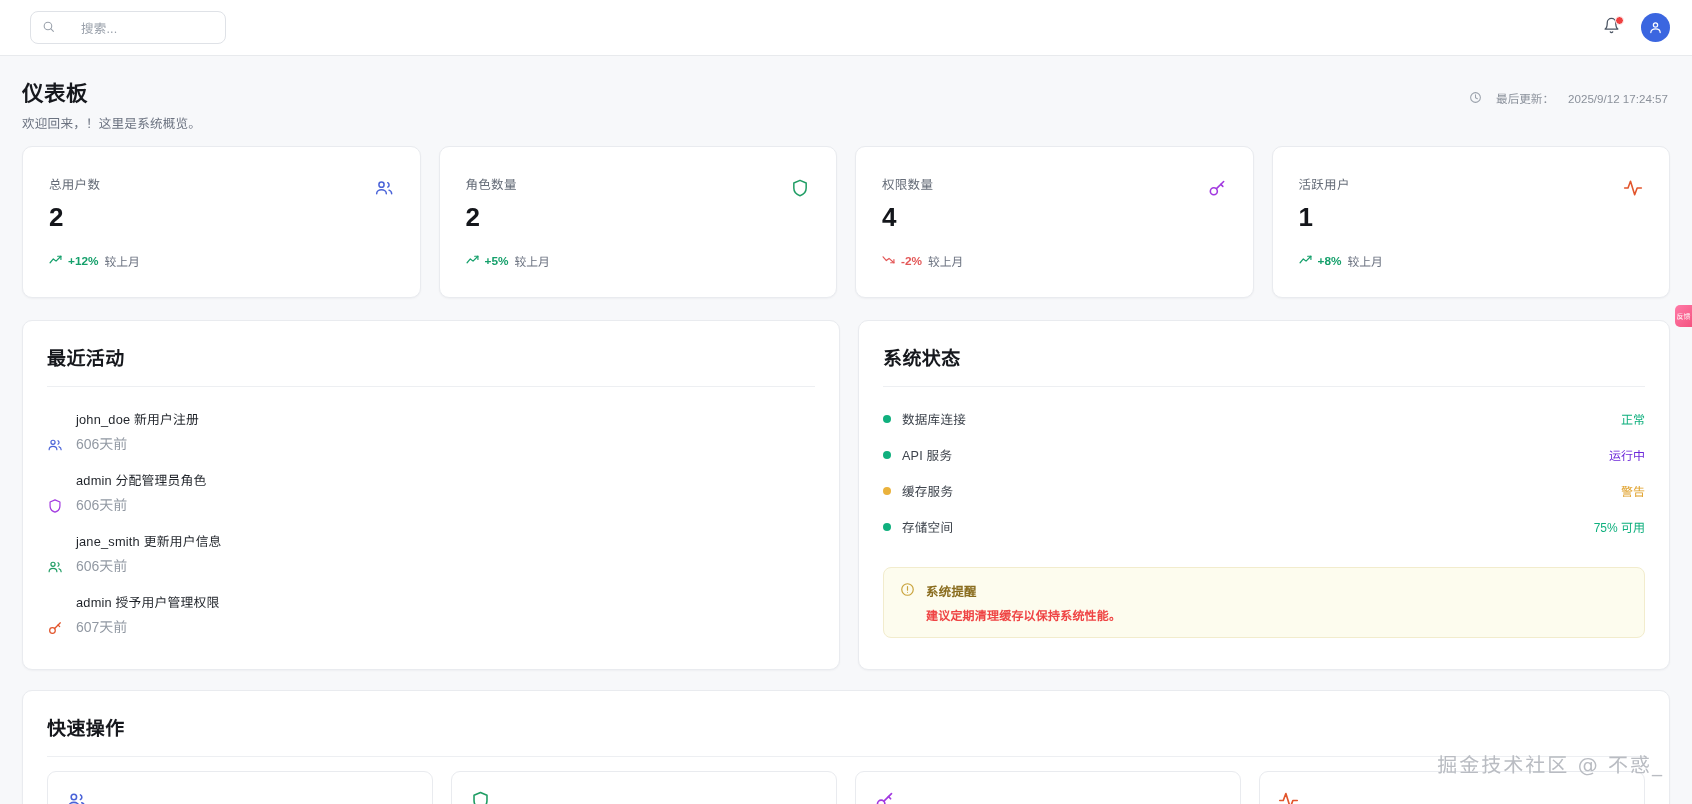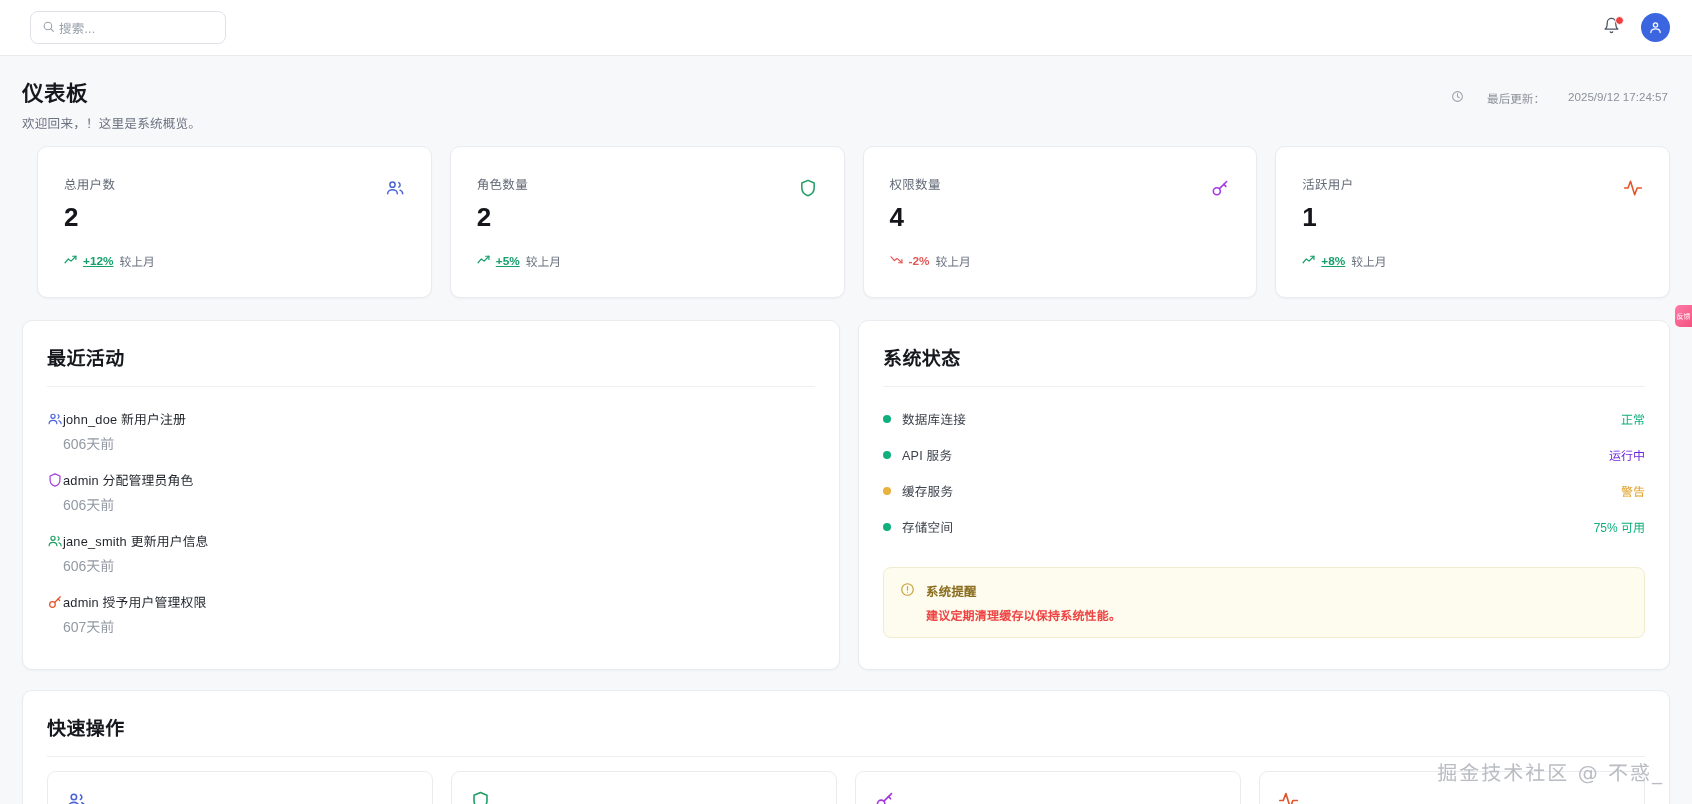--- a/index.html
+++ b/index.html
@@ -14,21 +14,21 @@
   .app { width: 1692px; height: 804px; position: relative; background: #f7f8fa; }
 
   
   .topbar {
     height: 56px; background: #ffffff;
     border-bottom: 1px solid #e8eaed;
     display: flex; align-items: center; justify-content: space-between;
     padding: 0 22px 0 30px;
   }
   .search-box {
-    display: flex; align-items: center; gap: 4px;
+    display: flex; align-items: center; gap: 26px;
     width: 196px; height: 33px;
     border: 1px solid #dfe2e7; border-radius: 8px;
     padding: 0 11px; background: #fff;
   }
   .search-box .ph { color: #9aa1ab; font-size: 12.5px; letter-spacing: .2px; }
   .topbar-right { display: flex; align-items: center; gap: 20px; }
   .bell-wrap { position: relative; width: 20px; height: 22px; display: flex; align-items: center; justify-content: center; }
   .bell-dot {
     position: absolute; top: -1px; right: -3px;
     width: 9px; height: 9px; border-radius: 50%;
@@ -40,62 +40,61 @@
   }
 
   
   .page-head {
     display: flex; align-items: flex-start; justify-content: space-between;
     padding: 20px 24px 14px 22px;
   }
   .page-title { font-size: 21.5px; font-weight: 700; letter-spacing: .5px; color: #16181d; }
   .page-sub { font-size: 12.6px; color: #6b7280; margin-top: 6px; letter-spacing: .2px; }
   .updated {
-    display: flex; gap: 23px;
+    display: flex; align-items: center; gap: 14px;
     font-size: 11.6px; color: #8b919b; padding-top: 14px;
   }
   .updated .val { color: #8b919b; }
 
   
   .stats {
     display: grid; grid-template-columns: repeat(4, 1fr); gap: 18px;
     padding: 0 22px;
-    margin-left: 15px;
   }
   .stat-card {
     background: #fff; border: 1px solid #e9ebef; border-radius: 10px;
     height: 152px; padding: 27px 26px 0 26px; position: relative;
     box-shadow: 0 1px 2px rgba(16,24,40,.04);
   }
   .stat-label { font-size: 12.5px; color: #656c78; letter-spacing: .3px; }
   .stat-value { font-size: 26px; font-weight: 700; color: #14161b; margin-top: 11px; line-height: 1; }
   .stat-trend { display: flex; align-items: center; gap: 6px; margin-top: 22px; font-size: 11.8px; }
   .stat-trend .pct { font-weight: 600; }
   .stat-trend .cmp { color: #6b7280; }
-  .trend-up .pct { color: #15a06b; text-decoration: underline; }
+  .trend-up .pct { color: #15a06b; }
   .trend-down .pct { color: #e35757; }
   .stat-icon { position: absolute; top: 31px; right: 26px; }
 
   
   .mid {
     display: grid; grid-template-columns: 818px 1fr; gap: 18px;
     padding: 22px 22px 0 22px;
   }
   .panel {
     background: #fff; border: 1px solid #e9ebef; border-radius: 10px;
     box-shadow: 0 1px 2px rgba(16,24,40,.04);
   }
   .panel-title {
     font-size: 19px; font-weight: 700; color: #16181d;
     padding: 22px 24px 16px 24px; letter-spacing: .4px;
   }
   .panel-div { height: 1px; background: #edeff2; margin: 0 24px; }
 
   .activity-list { padding: 14px 24px 24px 24px; }
-  .activity-item { display: flex; padding: 8px 0 9px 0; align-items: flex-start; }
+  .activity-item { display: flex; gap: 13px; padding: 8px 0 9px 0; align-items: flex-end; }
   .activity-icon { width: 16px; height: 16px; margin-top: 2px; flex: 0 0 16px; }
   .activity-text { font-size: 12.8px; color: #1f2329; letter-spacing: .2px; }
   .activity-time { font-size: 14px; color: #9299a3; margin-top: 5px; }
 
   .status-list { padding: 14px 24px 10px 24px; }
   .status-row {
     display: flex; align-items: center; justify-content: space-between;
     padding: 8px 0 9px 0;
   }
   .status-left { display: flex; align-items: center; gap: 11px; }
@@ -125,21 +124,21 @@
 
   
   .side-tab {
     position: absolute; right: 0; top: 305px;
     width: 17px; height: 22px; border-radius: 5px 0 0 5px;
     background: linear-gradient(135deg,#ff7ba8,#f4527f);
     display: flex; align-items: center; justify-content: center;
     font-size: 7px; color: #fff;
   }
   .watermark {
-    position: absolute; right: 28px; bottom: 18px;
+    position: absolute; right: 28px; bottom: 26px;
     font-size: 20px; color: #b9bcc2; letter-spacing: 2px;
     font-family: "DejaVu Sans", sans-serif;
   }
 </style>
 </head>
 <body>
 
 <div class="app">
 
   <div class="topbar">

